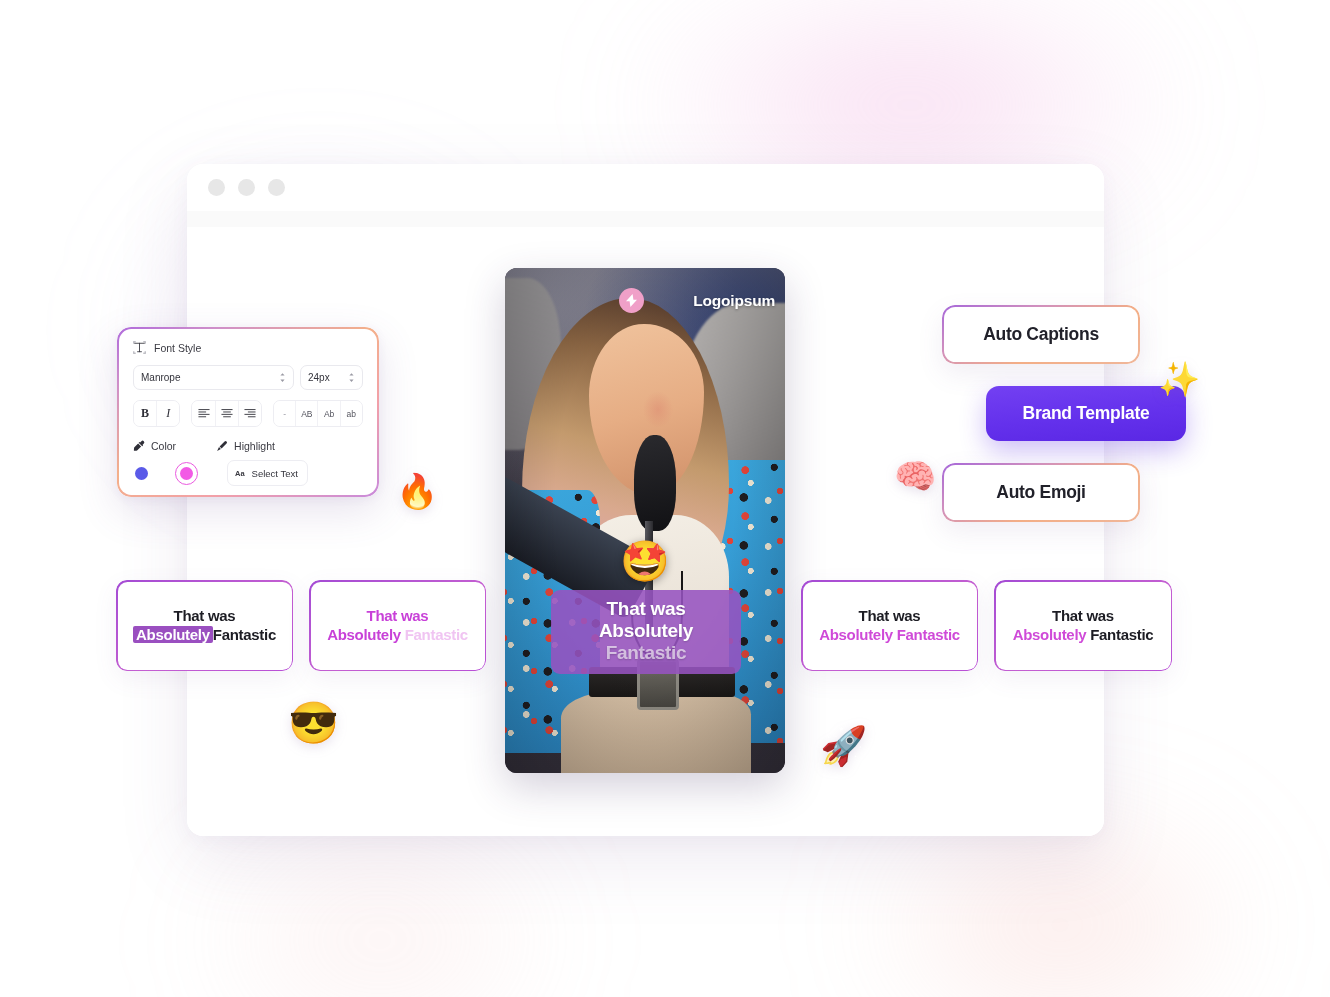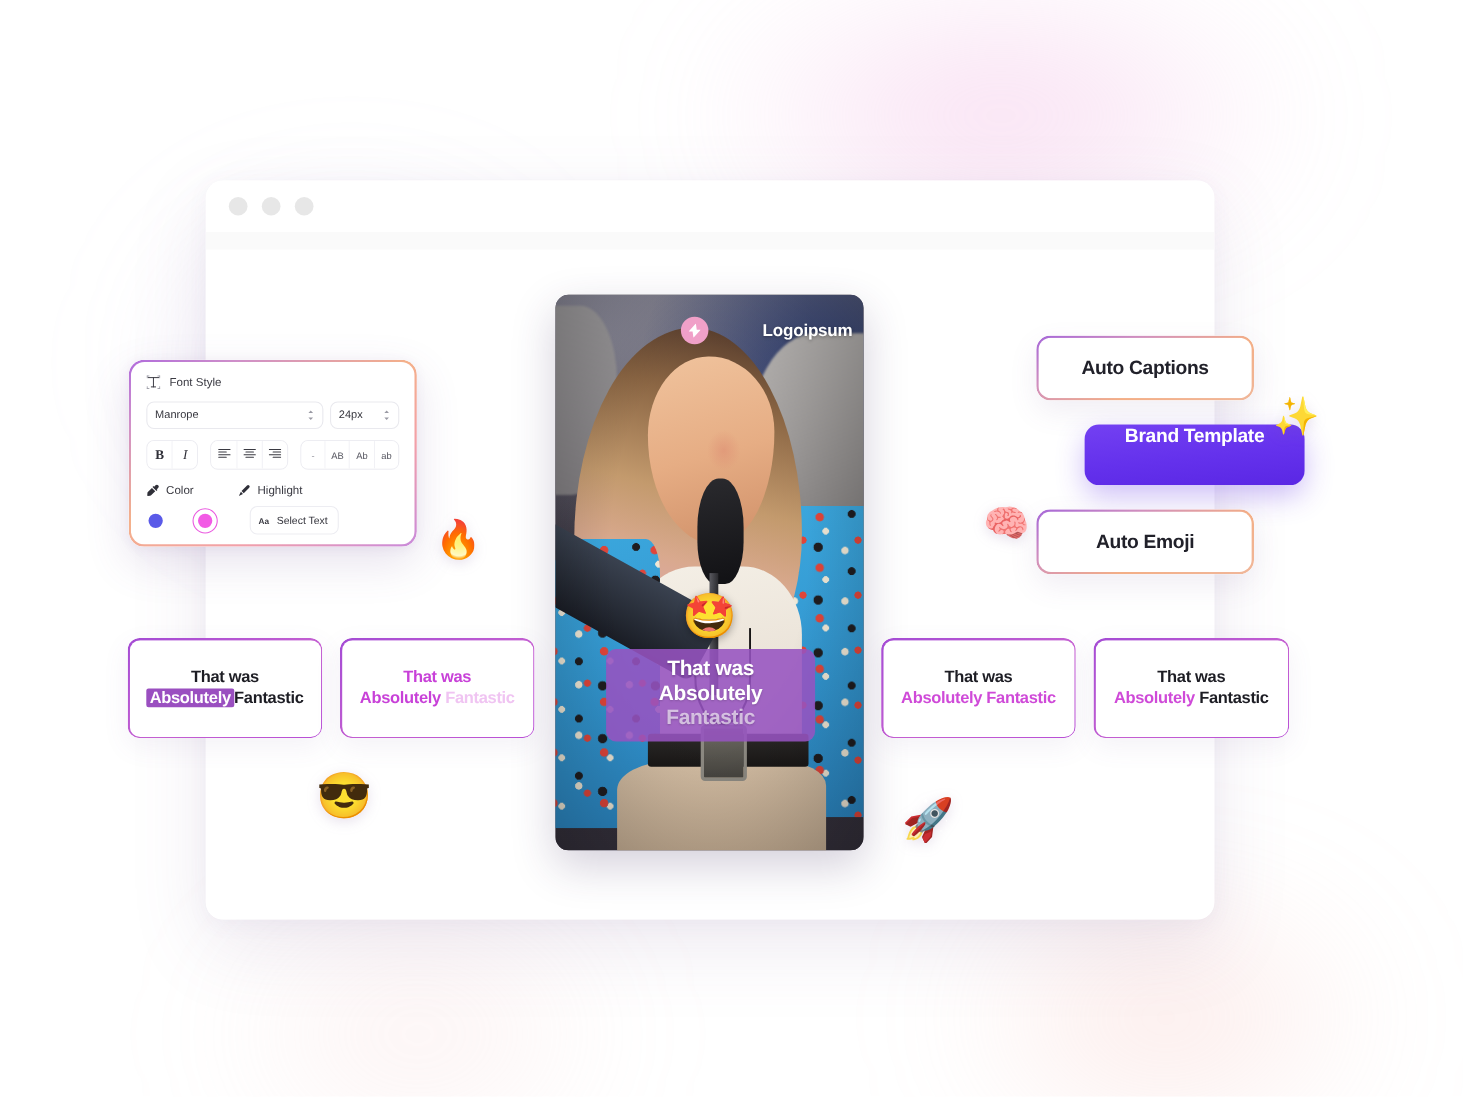--- a/index.html
+++ b/index.html
@@ -504,20 +504,21 @@
   #chip-auto-captions { left: 942px; top: 305px; width: 198px; height: 59px; }
   #chip-auto-emoji    { left: 942px; top: 463px; width: 198px; height: 59px; }
 
   #chip-brand-template {
     position: absolute;
     left: 986px; top: 386px;
     width: 200px; height: 55px;
     border-radius: 13px;
     background: linear-gradient(175deg, #7340f2 0%, #6431ec 55%, #5a27e4 100%);
     display: flex;
+    align-items: center;
     justify-content: center;
     color: #ffffff;
     font-size: 17.5px;
     font-weight: 700;
     letter-spacing: -0.3px;
     box-shadow: 0 10px 26px rgba(90,39,228,0.30);
   }
 
   
   .float-emoji {

